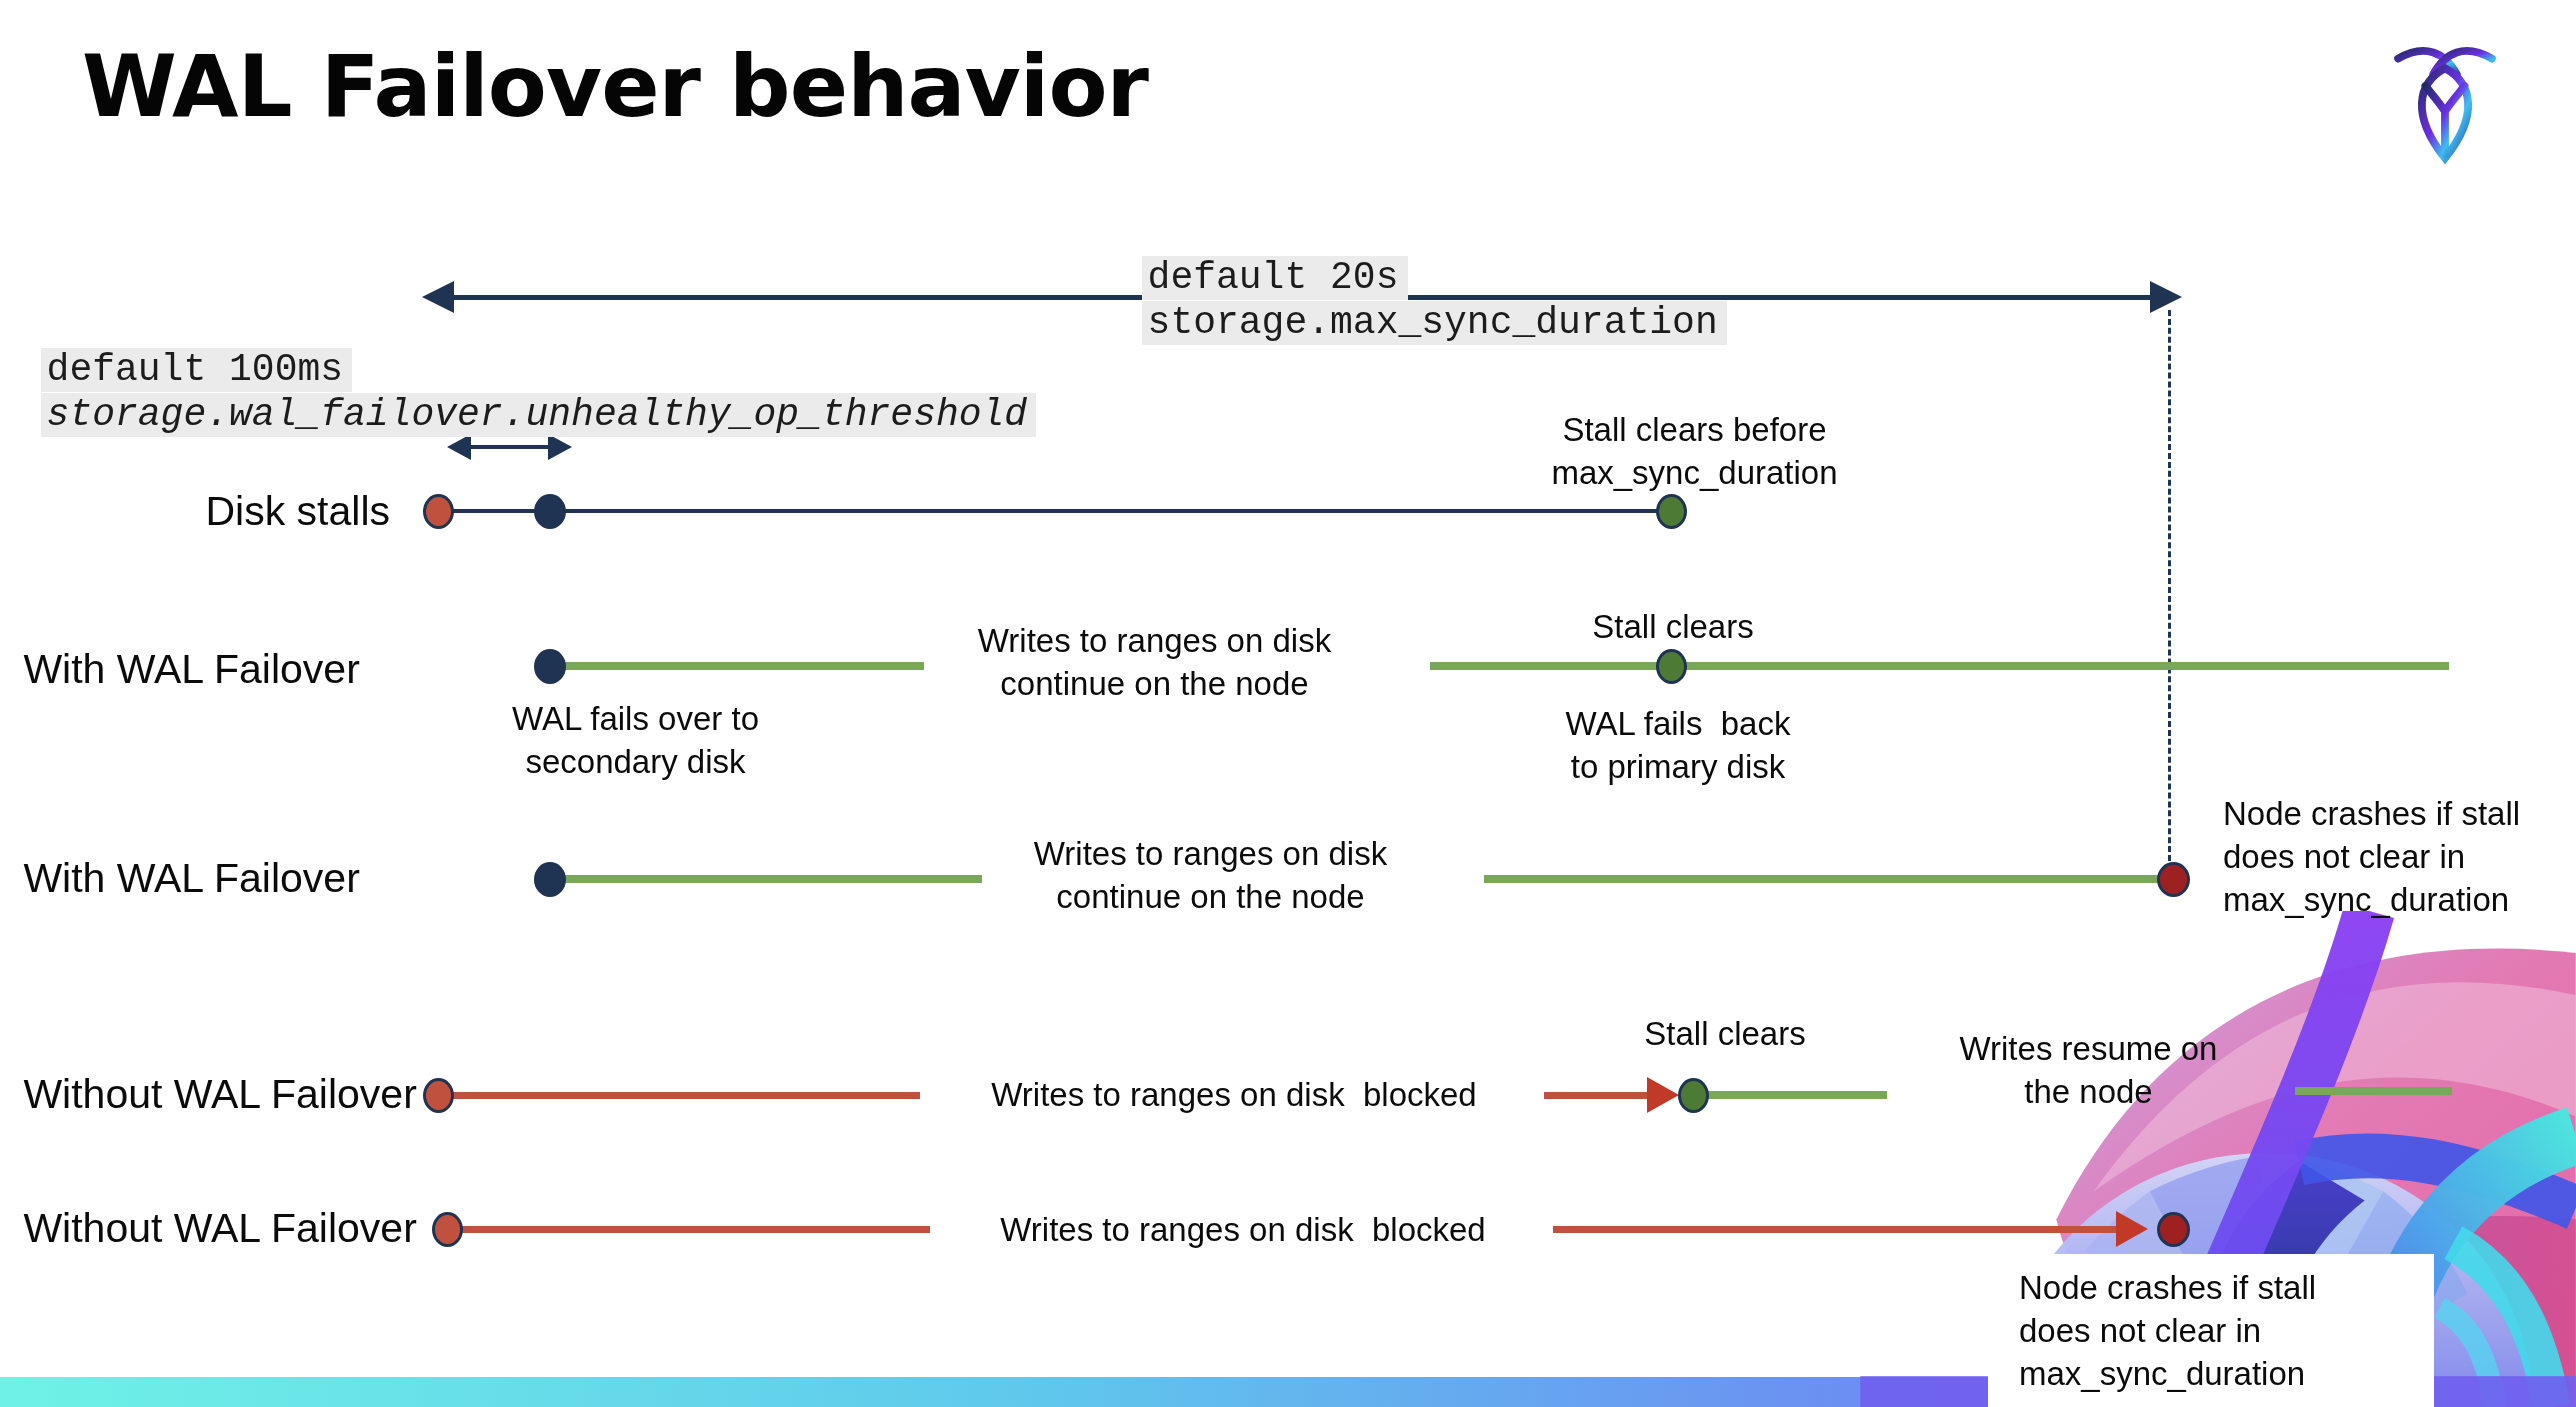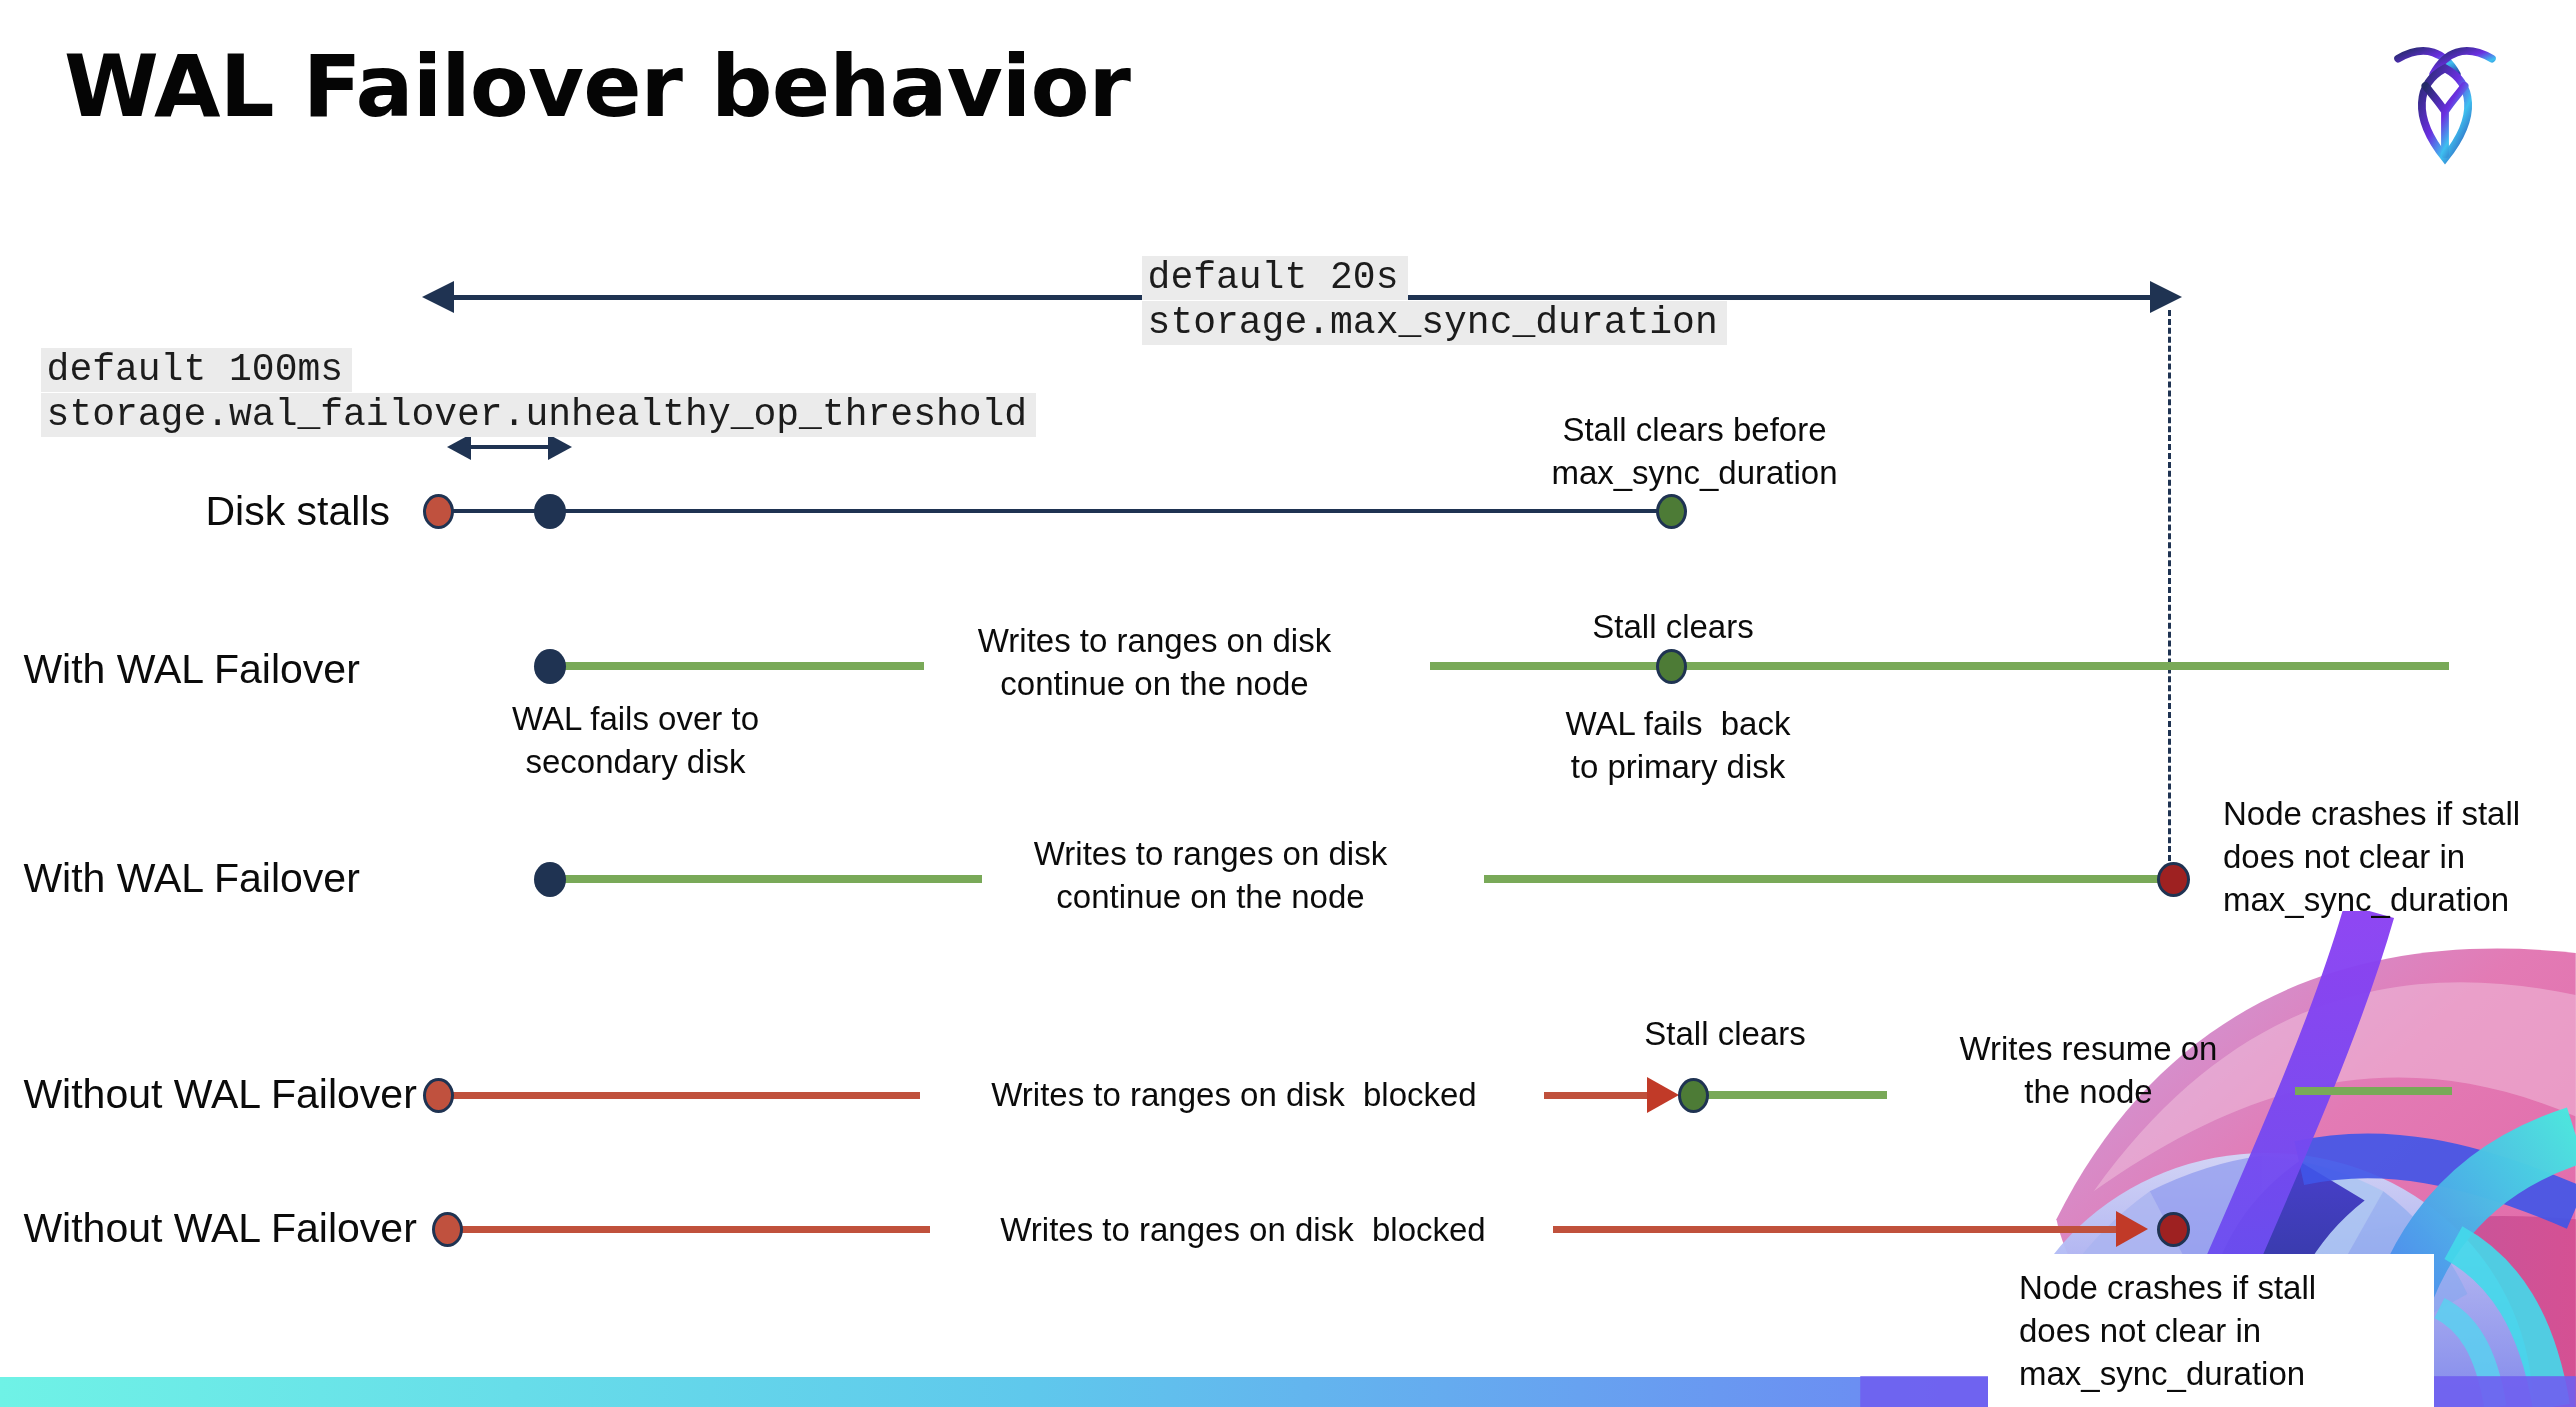--- a/index.html
+++ b/index.html
@@ -3,21 +3,21 @@
 <meta charset="utf-8">
 <style>
   html,body{margin:0;padding:0;background:#ffffff;}
   .slide{
     position:relative;width:2576px;height:1408px;background:#fff;overflow:hidden;
     font-family:"Liberation Sans",sans-serif;color:#0b0b0b;
     --navy:#1f3352;--green-line:#79a958;--green-dot:#4d7b36;
     --red-line:#c0513c;--red-arrow:#c13a28;--red-dot:#c0513e;
     --dark-red:#9e2121;--code-bg:#ebebeb;
   }
-  .abs{position:absolute;}
+  .abs{position:absolute;margin-left:18px;}
   .title{
     left:64px;top:36px;font-family:"DejaVu Sans","Liberation Sans",sans-serif;
     font-weight:700;font-size:86px;letter-spacing:-0.9px;color:#050505;z-index:6;
   }
   
   .hline{position:absolute;z-index:6;}
   .navy-line{height:4.7px;background:var(--navy);}
   .green-line{height:8.4px;background:var(--green-line);}
   .red-line{height:6.5px;background:var(--red-line);}
   
@@ -123,21 +123,21 @@
     </g>
   </svg>
 
   <div class="hline navy-line" style="left:449px;top:295px;width:1703px;"></div>
   <div class="tri nl" style="left:422px;top:281px;"></div>
   <div class="tri nr" style="left:2150px;top:281px;"></div>
   <div class="code" style="left:1142px;top:256px;"><span>default 20s</span></div>
   <div class="code" style="left:1142px;top:301px;"><span>storage.max_sync_duration</span></div>
 
   <div class="code" style="left:41px;top:348px;"><span>default 100ms</span></div>
-  <div class="code" style="left:41px;top:393px;"><span>storage.wal_failover.unhealthy_op_threshold</span></div>
+  <div class="code" style="left:41px;top:393px;font-style:italic;"><span>storage.wal_failover.unhealthy_op_threshold</span></div>
   <div class="hline navy-line" style="left:465px;top:445px;width:84px;height:3.7px;"></div>
   <div class="tri snl" style="left:447px;top:434px;"></div>
   <div class="tri snr" style="left:548px;top:434px;"></div>
 
   <div class="dashed-v" style="left:2168px;top:310px;height:551px;"></div>
 
   <div class="lbl right" style="left:140px;top:493px;width:250px;">Disk stalls</div>
   <div class="hline navy-line" style="left:438px;top:509px;width:1233px;height:3.7px;"></div>
   <div class="dot start-red" style="left:423px;top:494px;"></div>
   <div class="dot navy" style="left:534px;top:494px;"></div>

